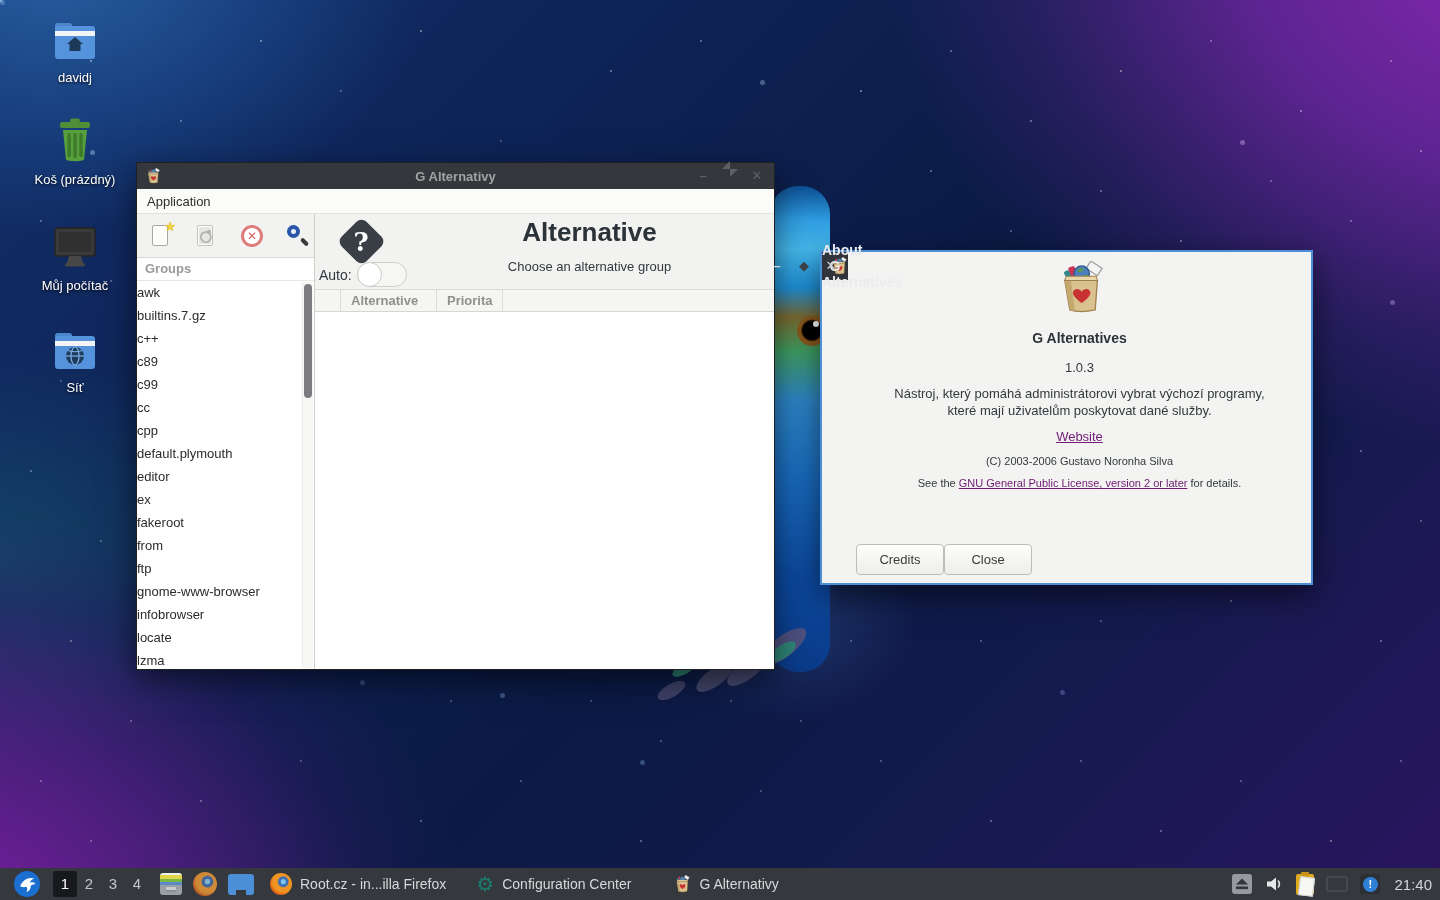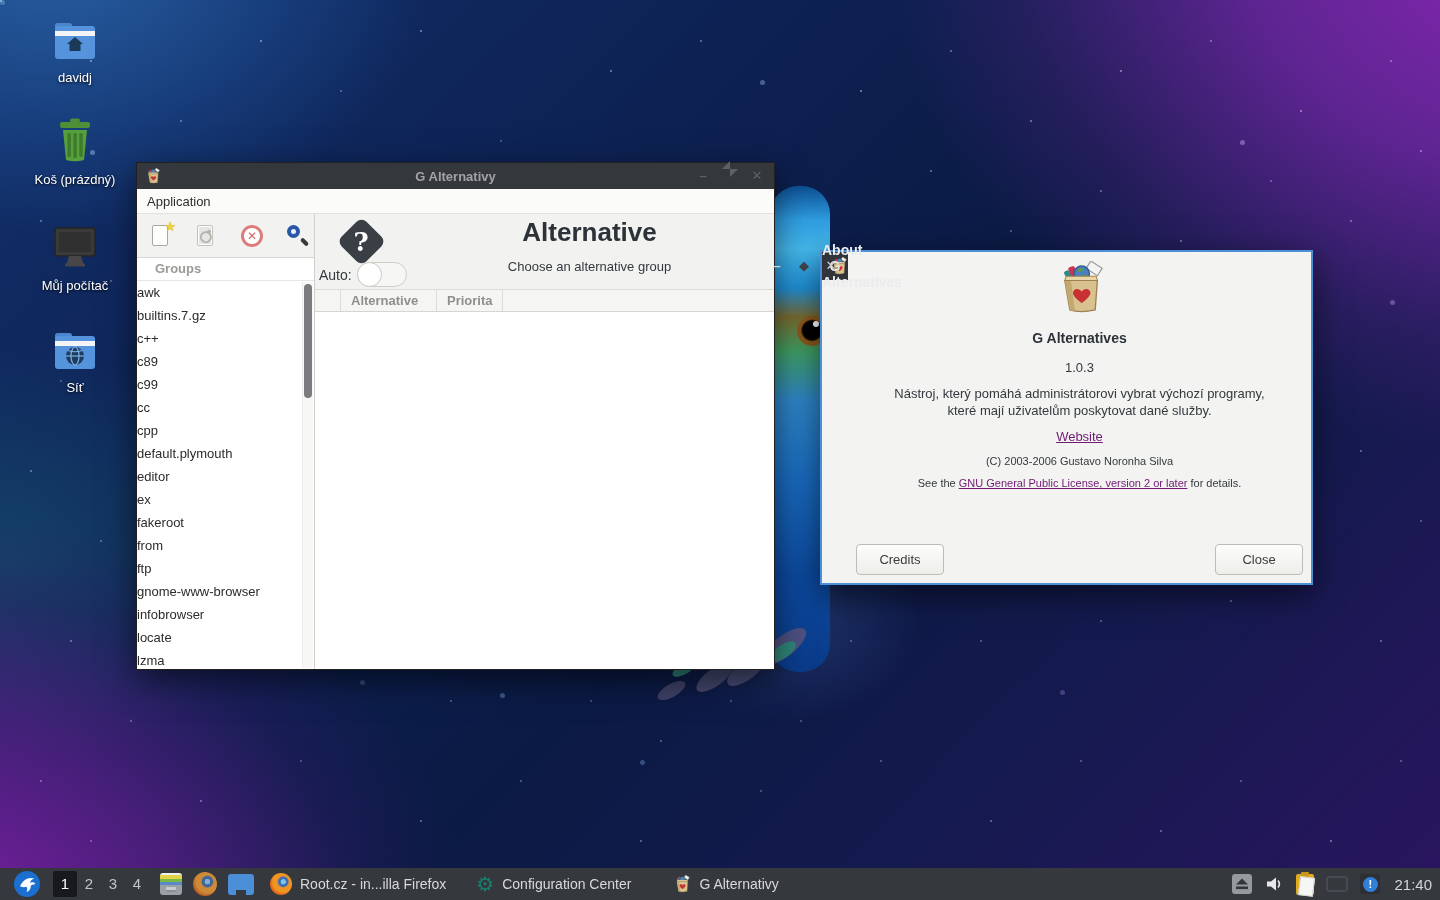--- a/index.html
+++ b/index.html
@@ -60,21 +60,21 @@
   .toolbar { height:44px; background:#f2f2f0; border-bottom:1px solid #d8d8d4; display:flex; align-items:center; padding-left:12px; gap:19px; }
   .tb-btn { width:26px; height:26px; position:relative; cursor:pointer; }
   .doc-sheet { position:absolute; left:3px; top:2px; width:16px; height:21px; background:#fdfdfc; border:1px solid #a8a8a3; border-radius:2px; box-shadow:inset 0 0 0 1px #fff; }
   .tb-new .star { position:absolute; right:-1px; top:-4px; font-size:13px; color:#f2d23c; text-shadow:0 0 1px #b89a10; }
   .tb-props .doc-sheet { background:#e6e6e2; border-color:#c2c2bd; }
   .tb-props .wrench { position:absolute; left:7px; top:9px; width:11px; height:4px; background:#b5b5b0; border-radius:2px; transform:rotate(-40deg); }
   .tb-props .wrench::before { content:""; position:absolute; left:-3px; top:-2px; width:8px; height:8px; border:2px solid #b5b5b0; border-radius:50%; background:#e6e6e2; }
   .tb-delete .ring { position:absolute; left:2px; top:2px; width:22px; height:22px; border-radius:50%; border:3px solid #dd7c7c; background:#fff; color:#d96464; font-size:12px; font-weight:bold; text-align:center; line-height:16px; }
   .tb-find .lens { position:absolute; left:3px; top:2px; width:13px; height:13px; border:4px solid #2a55a8; border-radius:50%; background:#eaf0fa; }
   .tb-find .handle { position:absolute; left:16px; top:17px; width:9px; height:4px; background:#3a3a3a; border-radius:2px; transform:rotate(45deg); }
-  .groups-header { height:23px; background:#fff; border-bottom:1px solid #e6e6e3; font-size:13px; font-weight:bold; color:#9a9a97; padding-left:18px; line-height:22px; }
+  .groups-header { height:23px; background:#fff; border-bottom:1px solid #e6e6e3; font-size:13px; font-weight:bold; color:#9a9a97; padding-left:8px; line-height:22px; }
   .groups-list { flex:1; overflow:hidden; background:#fff; }
   .group-item { height:23px; line-height:23px; font-size:13px; color:#2b2b2b; cursor:pointer; white-space:nowrap; }
   .v-scrollbar { position:absolute; right:1px; top:68px; bottom:1px; width:11px; background:#f7f7f5; border-left:1px solid #ededea; }
   .v-thumb { position:absolute; right:1px; top:2px; width:8px; height:114px; background:#7c7b80; border-radius:4px; cursor:pointer; }
   .right-panel { flex:1; display:flex; flex-direction:column; min-width:0; }
   .detail-header { height:76px; background:#f2f2f1; border-bottom:1px solid #dbdbd8; position:relative; }
   .diamond-wrap { position:absolute; left:22px; top:3px; width:48px; height:48px; display:flex; align-items:center; justify-content:center; }
   .diamond { width:35px; height:35px; background:#3a3f45; border-radius:7px; transform:rotate(45deg); display:flex; align-items:center; justify-content:center; }
   .diamond span { transform:rotate(-45deg); color:#fff; font-size:26px; font-weight:bold; font-family:"DejaVu Serif",serif; }
   .detail-titles { margin-left:90px; text-align:center; padding-top:3px; }
@@ -97,21 +97,21 @@
   .about-dialog .t-btn.dim { color:#3d4047; }
   .dlg-body { flex:1; position:relative; text-align:center; color:#33393e; }
   .dlg-appicon { margin-top:9px; }
   .dlg-name { margin-top:11px; font-size:14px; font-weight:bold; color:#2c3338; }
   .dlg-version { margin-top:14px; font-size:13px; }
   .dlg-desc { margin-top:10px; font-size:13px; line-height:17px; }
   .dlg-link { color:#701a75; text-decoration:underline; cursor:pointer; }
   .dlg-website { display:inline-block; margin-top:10px; font-size:13px; }
   .dlg-copy { margin-top:9px; font-size:11px; line-height:14px; }
   .dlg-warranty { margin-top:8px; font-size:11px; line-height:14px; }
-  .dlg-buttons { position:absolute; left:8px; right:8px; bottom:8px; display:flex; justify-content:space-between; }
+  .dlg-buttons { position:absolute; left:8px; right:8px; bottom:8px; display:flex; }
   .btn { min-width:88px; height:31px; padding:0 16px; border:1px solid #bdbdb8; border-radius:4px;
     background:linear-gradient(#fdfdfc,#ededea); font-size:13px; color:#3b3b38; line-height:29px; text-align:center; cursor:pointer;
     font-family:"Liberation Sans","DejaVu Sans",sans-serif; }
 
   
   .taskbar { position:absolute; left:0; right:0; bottom:0; height:32px; background:#35383d; z-index:10; display:flex; align-items:center; padding:0 8px; }
   .tb-menu { width:26px; height:26px; border-radius:50%; background:#1a6fd0; margin-left:6px; display:flex; align-items:center; justify-content:center; cursor:pointer; }
   .pager { display:flex; margin-left:13px; }
   .ws { width:24px; height:26px; text-align:center; line-height:26px; font-size:15px; color:#c3c6c9; cursor:pointer; }
   .ws.active { background:#17191d; border-radius:2px; color:#fff; }

